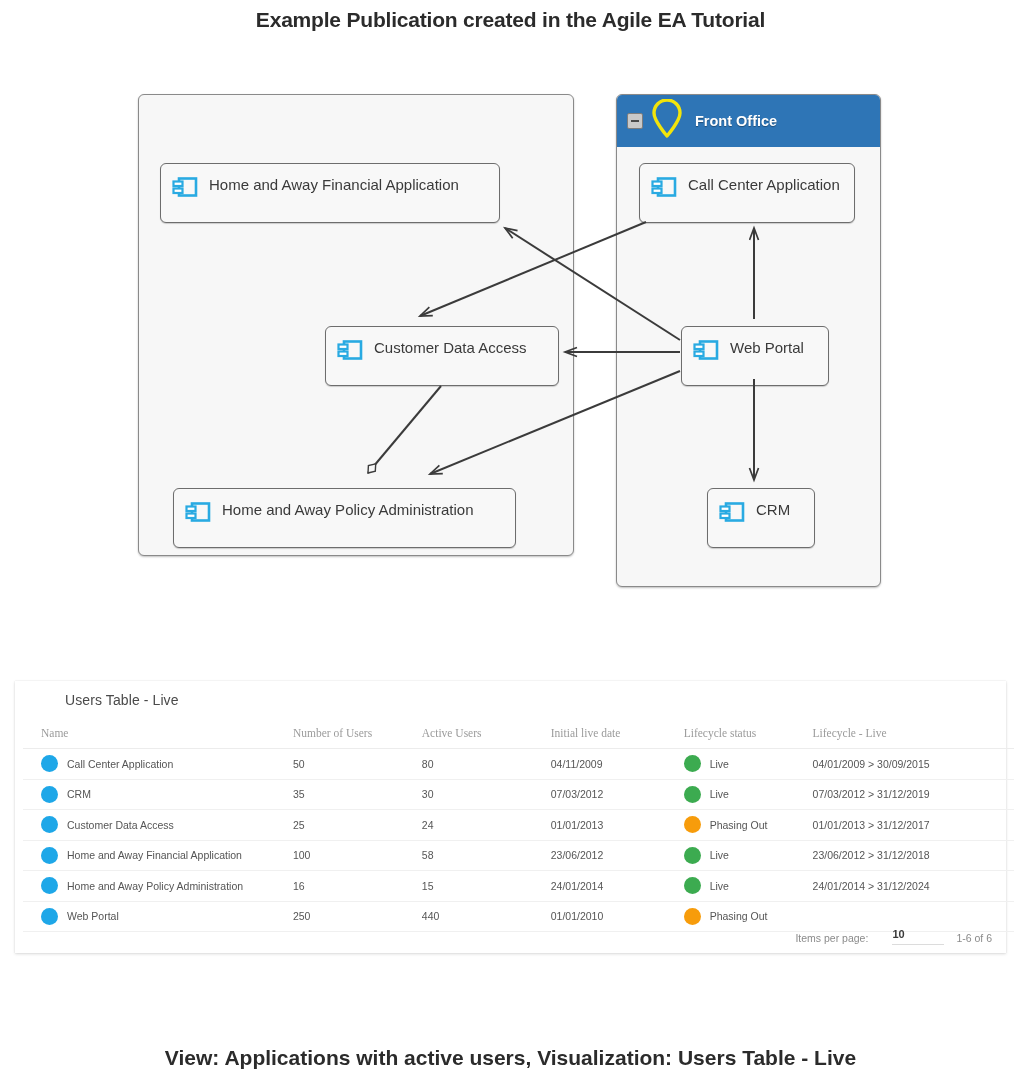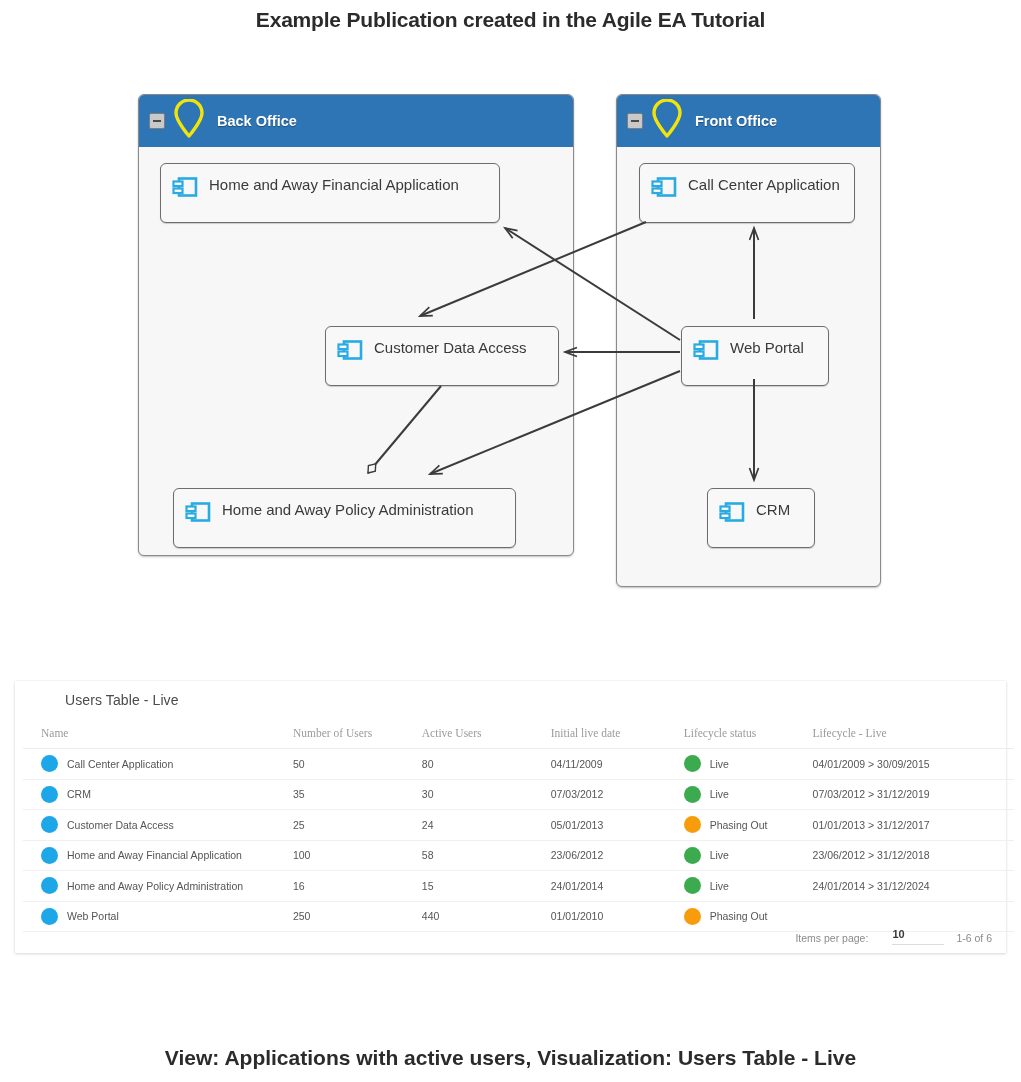--- a/index.html
+++ b/index.html
@@ -155,31 +155,20 @@
   }
 </style>
 </head>
 <body>
 
 <div class="page-title">Example Publication created in the Agile EA Tutorial</div>
 
 <div class="diagram-wrap">
 
   <div class="arch-group" style="left:138px;top:6px;width:436px;height:462px;">
-    <div class="arch-group-header">
-      <span class="collapse-btn">
-          <i></i>
-        </span>
-      <span class="group-pin">
-        <svg width="32" height="40" viewBox="0 0 32 40">
-          <path d="M16 37 C16 37 3 22 3 14 A13 13 0 1 1 29 14 C29 22 16 37 16 37 Z" fill="none" stroke="#f2e40b" stroke-width="3.4" stroke-linejoin="round"></path>
-        </svg>
-      </span>
-      <span class="group-title">Back Office</span>
-    </div>
 
     <div class="arch-node" style="left:21px;top:68px;width:340px;height:60px;">
       <span class="comp-ico">
         <svg width="28" height="28" viewBox="0 0 28 28">
           <rect x="8" y="5.5" width="17" height="17" fill="none" stroke="#29aae2" stroke-width="2.6"></rect>
           <rect x="2.5" y="8.5" width="9" height="4.5" fill="#ffffff" stroke="#29aae2" stroke-width="2.2"></rect>
           <rect x="2.5" y="15.5" width="9" height="4.5" fill="#ffffff" stroke="#29aae2" stroke-width="2.2"></rect>
         </svg>
       </span>
       <span class="node-label">Home and Away Financial Application</span>
@@ -339,21 +328,21 @@
       </tr>
       <tr>
         <td class="col-name">
             <span class="cell-flex">
               <span class="dot dot-blue"></span>
               <span class="dot-label">Customer Data Access</span>
             </span>
           </td>
         <td class="col-num">25</td>
         <td class="col-act">24</td>
-        <td class="col-date">05/01/2013</td>
+        <td class="col-date">01/01/2013</td>
         <td class="col-status">
             <span class="cell-flex">
               <span class="dot dot-orange"></span>
               <span class="dot-label">Phasing Out</span>
             </span>
           </td>
         <td class="col-life">01/01/2013 &gt; 31/12/2017</td>
       </tr>
       <tr>
         <td class="col-name">

